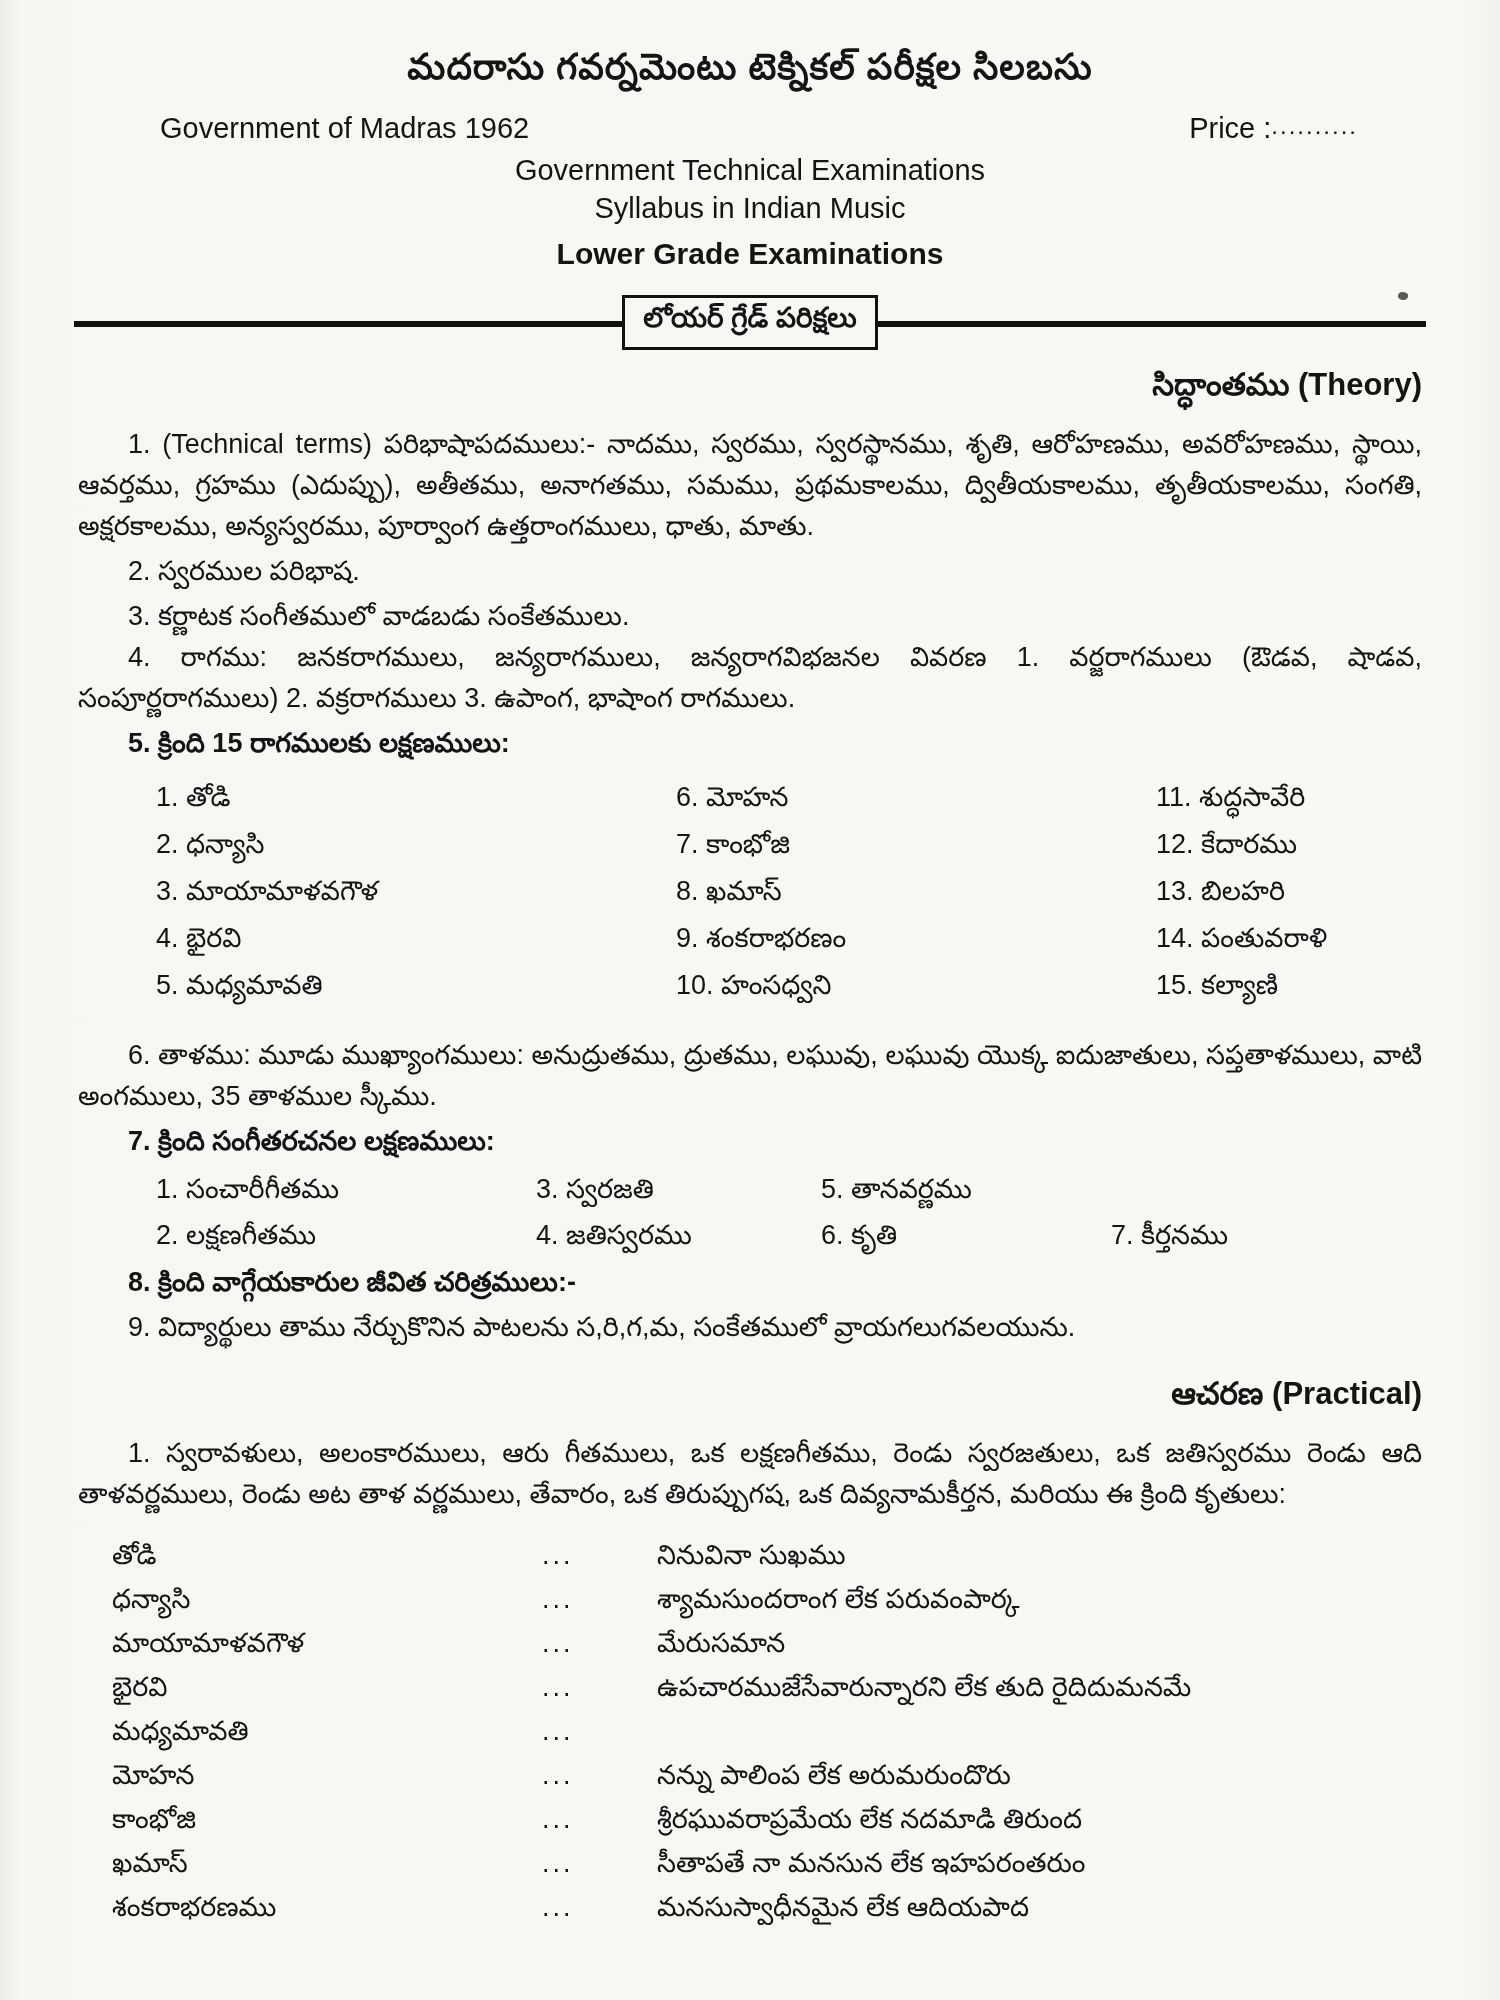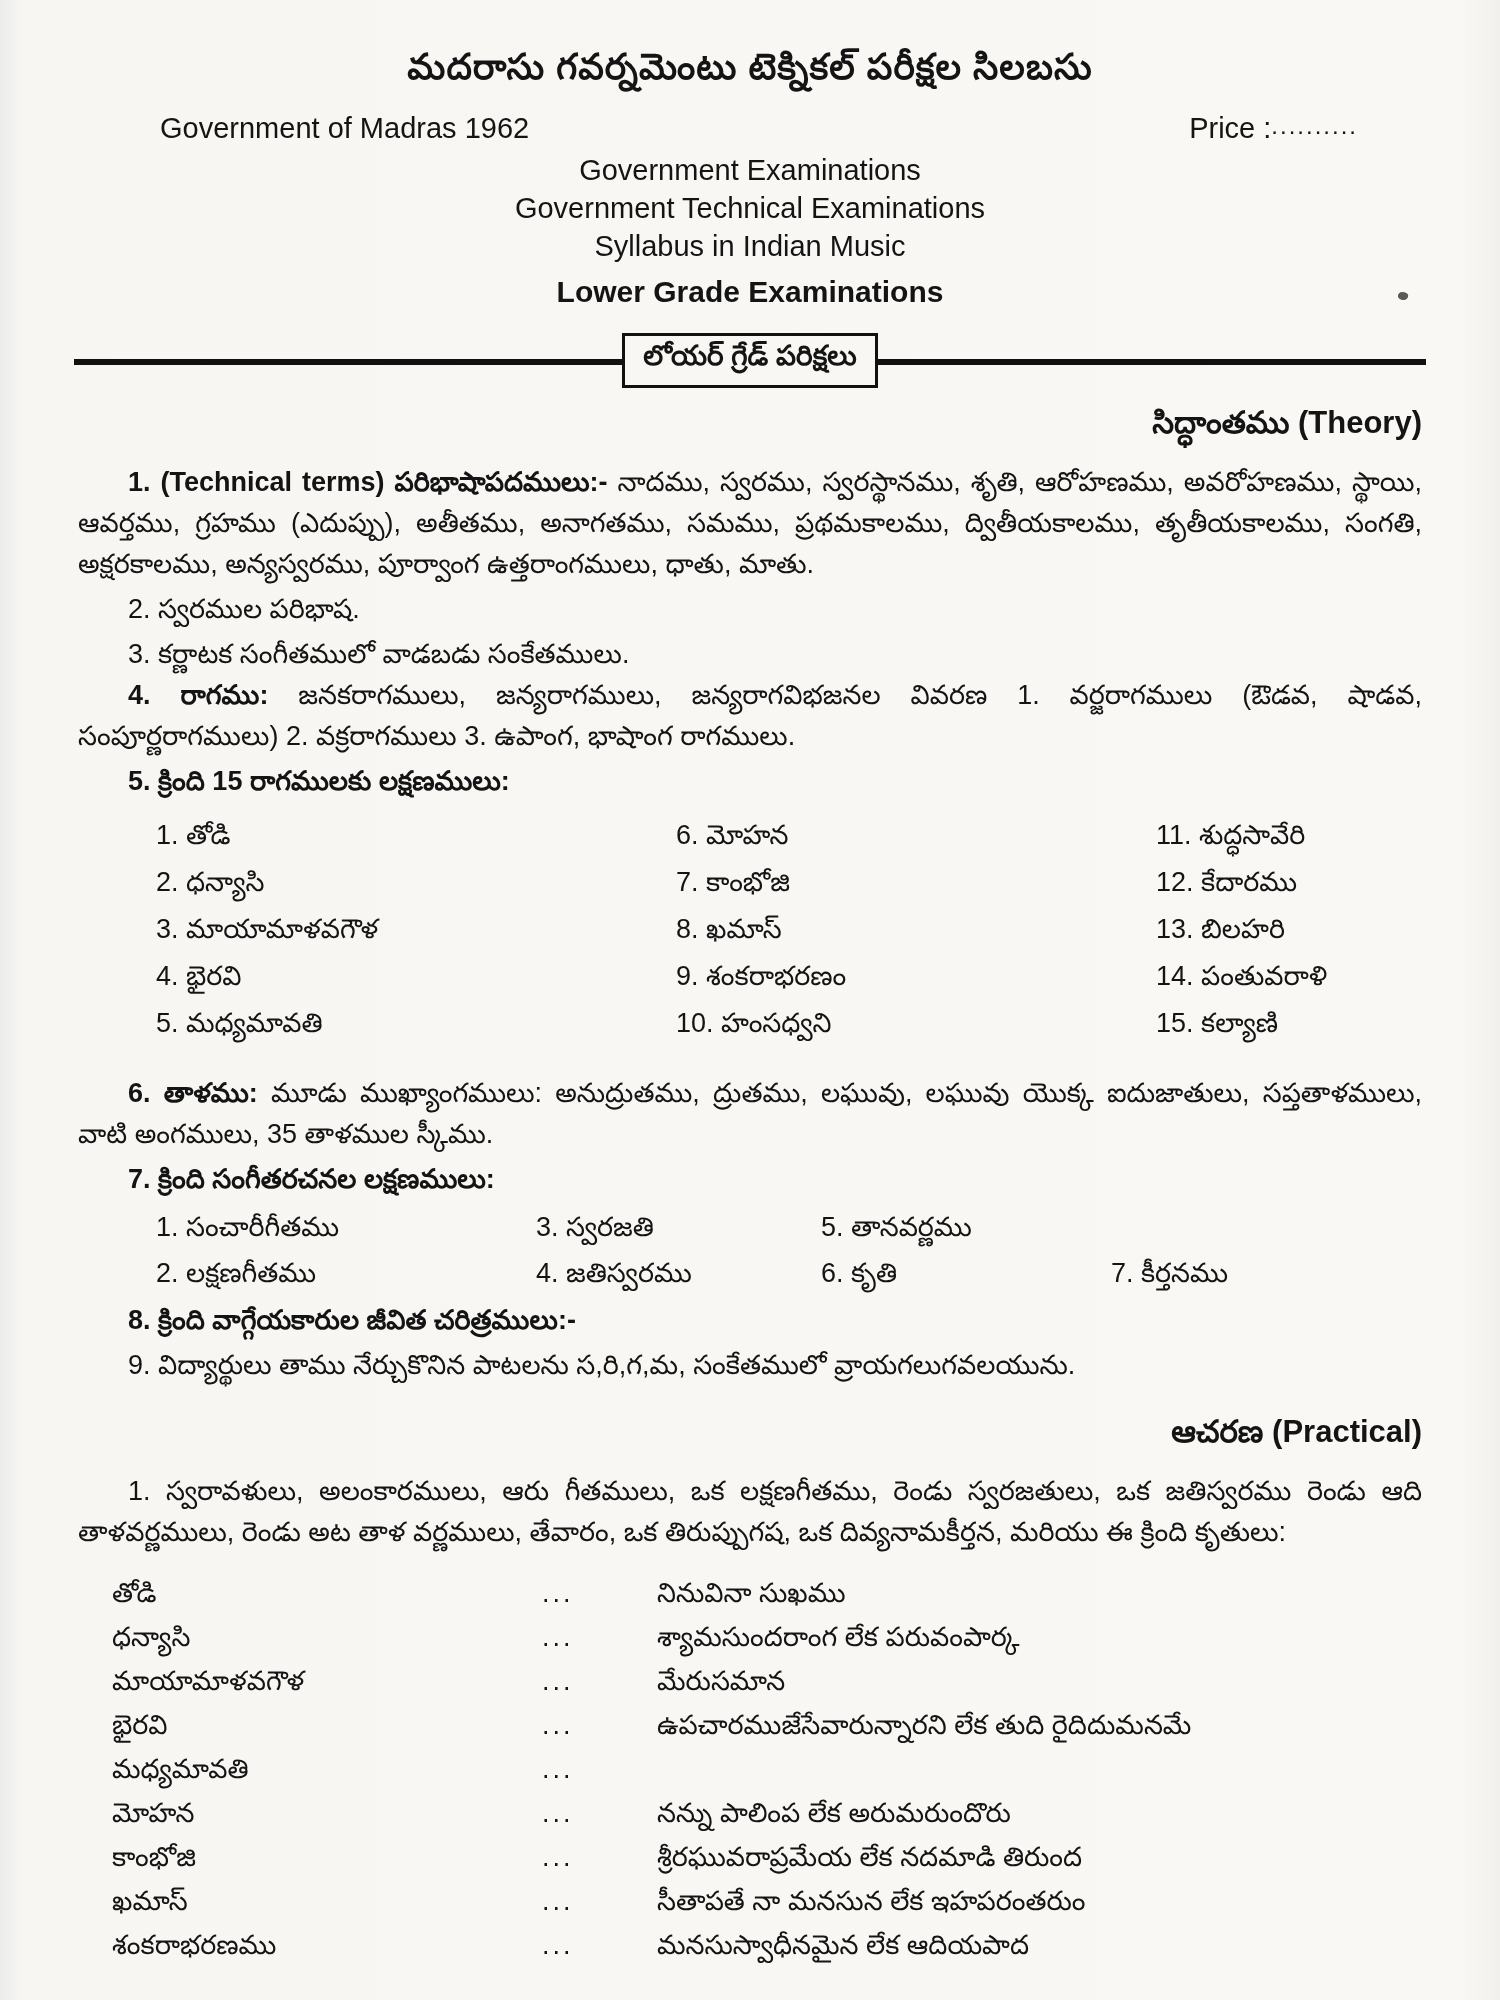--- a/index.html
+++ b/index.html
@@ -61,21 +61,21 @@
     font-size: 31px;
     font-weight: bold;
     margin: 20px 0 14px 0;
   }
   .para {
     font-size: 27px;
     line-height: 41px;
     text-align: justify;
   }
   .para.indent { text-indent: 50px; }
-  .para .lead { font-weight: bold; }
+  .para .lead { font-weight: normal; }
   .item { font-size: 27px; line-height: 41px; margin-left: 50px; margin-top: 4px; }
   .item.bold { font-weight: bold; }
   .raga-grid {
     display: grid;
     grid-template-columns: 520px 480px 1fr;
     margin: 10px 0 0 78px;
     font-size: 27px;
     line-height: 47px;
   }
   .comp-grid {
@@ -114,21 +114,20 @@
 
   <div class="pub-row">
     <span>Government of Madras 1962</span>
     <span class="price">
       <span>Price :</span>
       <span class="dots">..........</span>
     </span>
   </div>
 
   <div class="center-lines">
-    <div>Government Examinations</div>
     <div>Government Technical Examinations</div>
     <div>Syllabus in Indian Music</div>
     <div class="bold">Lower Grade Examinations</div>
   </div>
 
   <div class="divider">
     <div class="rule"></div>
     <div class="banner">లోయర్ గ్రేడ్ పరిక్షలు</div>
   </div>
   <div class="speck"></div>

